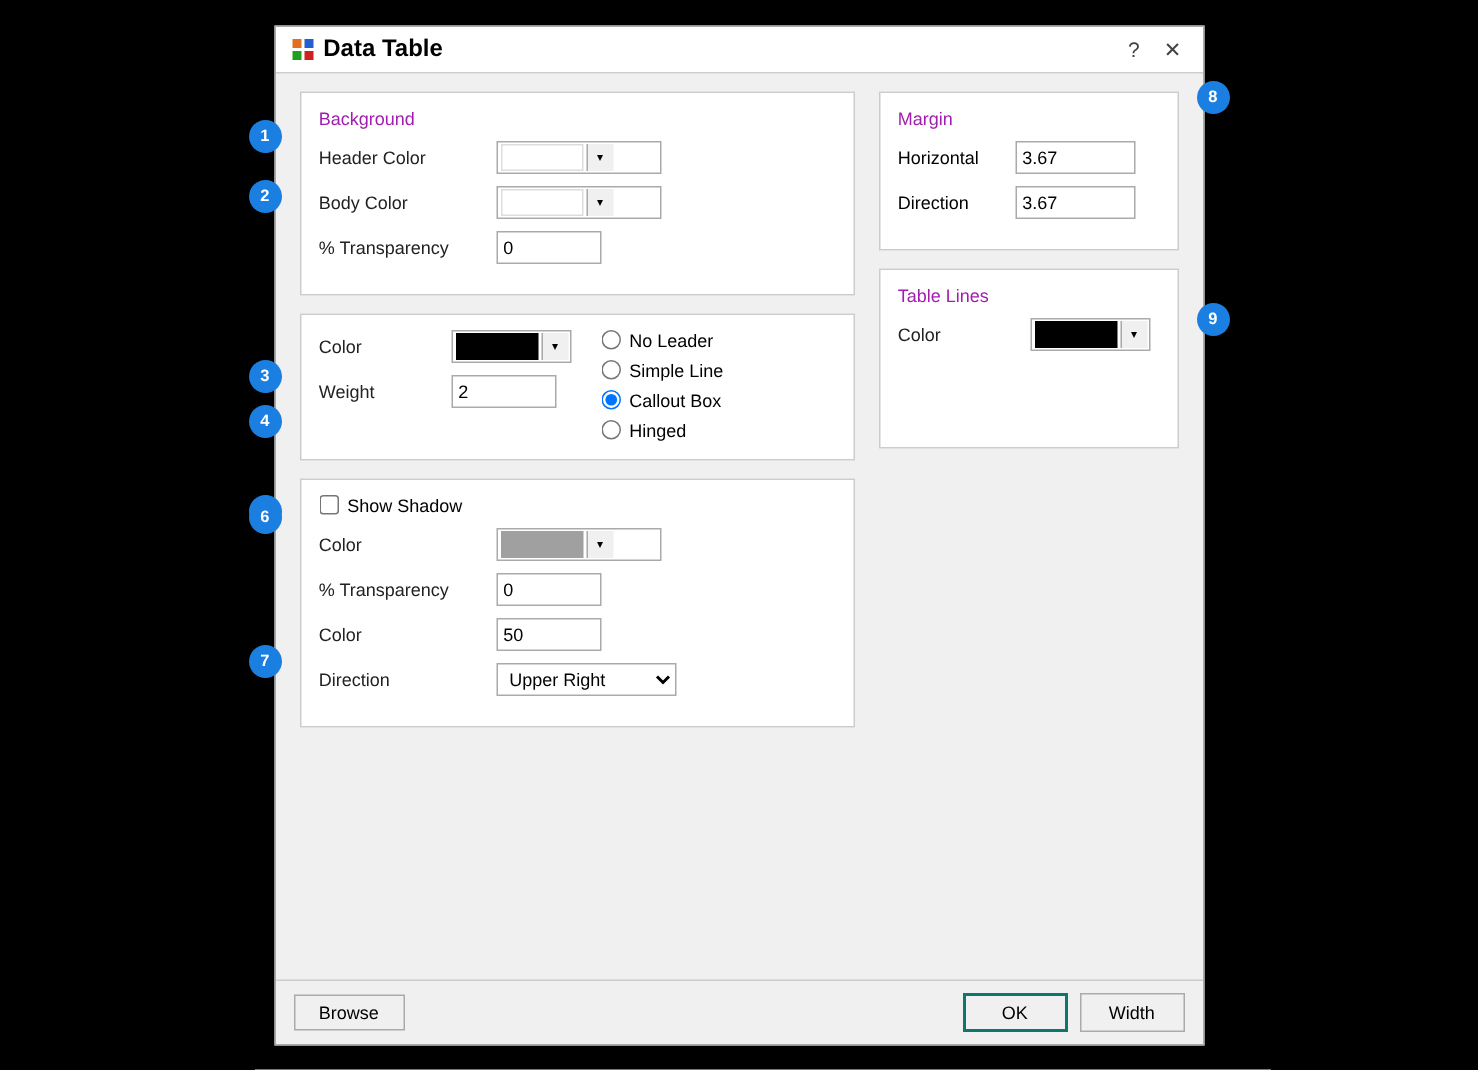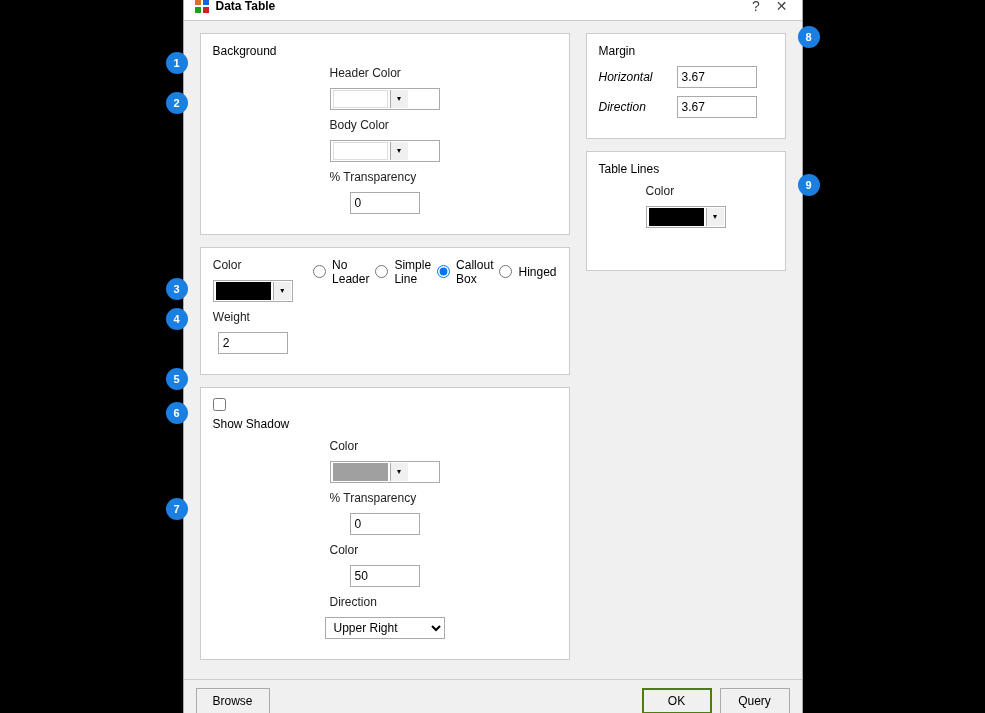--- a/index.html
+++ b/index.html
@@ -34,21 +34,21 @@
       display: flex;
       align-items: center;
       gap: 6px;
     }
     .title-icon {
       width: 16px;
       height: 16px;
     }
     .title-text {
       font-weight: 600;
-      font-size: 12px;
+      font-size: 16px;
     }
     .title-bar-right {
       display: flex;
       gap: 8px;
     }
     .title-btn {
       background: none;
       border: none;
       cursor: pointer;
       font-size: 14px;
@@ -90,30 +90,29 @@
     }
     .section {
       border: 1px solid #ccc;
       padding: 10px 12px 12px;
       margin-bottom: 12px;
       background: #fff;
       position: relative;
     }
     .section-title {
       font-size: 12px;
-      color: #000000;
+      color: #a21caf;
       margin-bottom: 8px;
       font-weight: normal;
     }
     .field-row {
       display: flex;
       align-items: center;
       margin-bottom: 8px;
       gap: 8px;
-      flex-direction: column;
     }
     .field-label {
       width: 110px;
       font-size: 12px;
       color: #222;
     }
     .field-label-narrow {
       width: 80px;
       font-size: 12px;
       color: #222;
@@ -130,21 +129,21 @@
     .text-input {
       width: 70px;
       height: 22px;
       border: 1px solid #aaa;
       padding: 2px 4px;
       font-size: 12px;
       background: #fff;
     }
     .radio-group {
       display: flex;
-      flex-direction: row;
+      flex-direction: column;
       gap: 6px;
       margin-left: 4px;
     }
     .radio-row {
       display: flex;
       align-items: center;
       gap: 6px;
       font-size: 12px;
     }
     .checkbox-row {
@@ -165,47 +164,47 @@
     }
     .margin-field-row {
       display: flex;
       align-items: center;
       margin-bottom: 8px;
       gap: 8px;
     }
     .margin-label {
       width: 70px;
       font-size: 12px;
-      font-style: italic;
     }
     .dialog-footer {
       position: absolute;
       bottom: 0;
       left: 0;
       right: 0;
       padding: 8px 12px;
       background: #f0f0f0;
       border-top: 1px solid #ccc;
       display: flex;
       justify-content: space-between;
+      align-items: center;
     }
     .footer-right {
       display: flex;
       gap: 8px;
     }
     .btn {
       padding: 4px 16px;
       border: 1px solid #aaa;
       background: #f0f0f0;
       font-size: 12px;
       cursor: pointer;
       min-width: 70px;
     }
     .btn-ok {
-      border: 2px solid #4d7c0f;
+      border: 2px solid #0f766e;
       margin-left: 18px;
     }
     
     .badge {
       position: absolute;
       background: #1a7fe0;
       color: #fff;
       border-radius: 50%;
       width: 22px;
       height: 22px;
@@ -429,16 +428,16 @@
         </div>
       </div>
 
     </div>
   </div>
 
   <div class="dialog-footer">
     <button class="btn">Browse</button>
     <div class="footer-right">
       <button class="btn btn-ok">OK</button>
-      <button class="btn">Query</button>
+      <button class="btn">Width</button>
     </div>
   </div>
 </div>
 
 </body></html>

